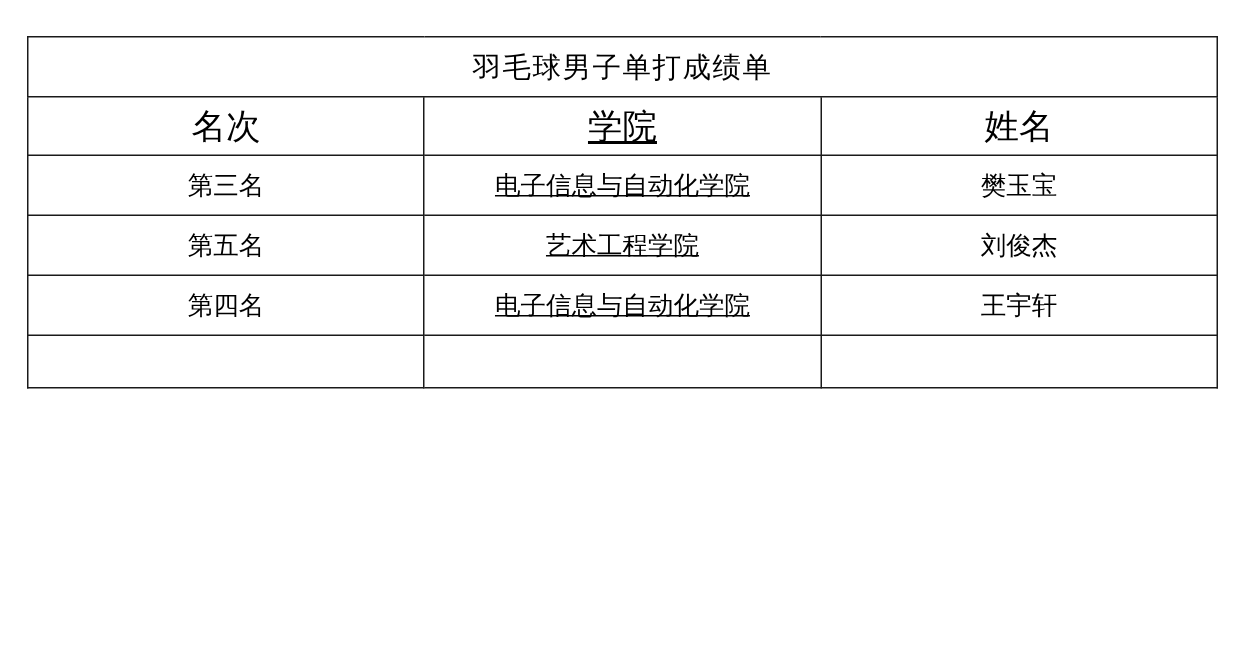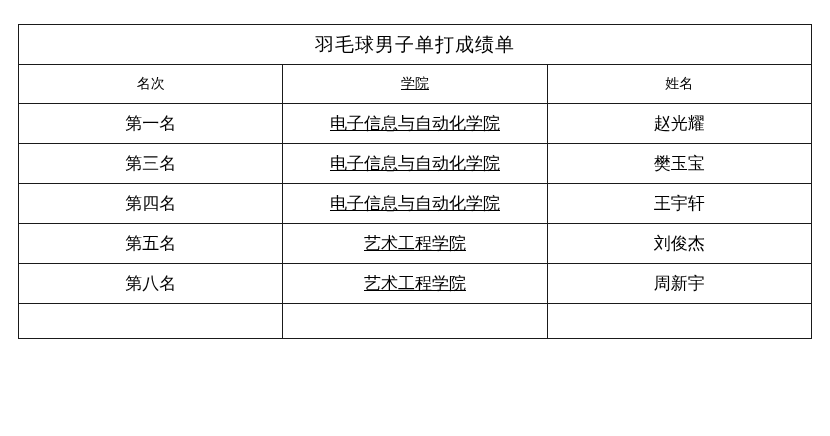--- a/index.html
+++ b/index.html
@@ -42,21 +42,21 @@
     padding: 0;
   }
   .title-cell {
     height: 39px;
     font-size: 19px;
     font-weight: bold;
     letter-spacing: 1px;
   }
   .head-cell {
     height: 38px;
-    font-size: 14px;
+    font-size: 23px;
     font-weight: bold;
   }
   .body-cell {
     height: 39px;
     font-size: 17px;
   }
   .col-rank { width: 165px; }
   .col-college { width: 464px; text-decoration: underline; }
   .col-name { width: 165px; }
   .empty-row td {
@@ -72,43 +72,33 @@
       <tbody>
         <tr>
           <td class="title-cell" colspan="3">羽毛球男子单打成绩单</td>
         </tr>
         <tr>
           <td class="head-cell col-rank">名次</td>
           <td class="head-cell col-college">学院</td>
           <td class="head-cell col-name">姓名</td>
         </tr>
         <tr>
-          <td class="body-cell col-rank">第一名</td>
-          <td class="body-cell col-college">电子信息与自动化学院</td>
-          <td class="body-cell col-name">赵光耀</td>
-        </tr>
-        <tr>
           <td class="body-cell col-rank">第三名</td>
           <td class="body-cell col-college">电子信息与自动化学院</td>
           <td class="body-cell col-name">樊玉宝</td>
-        </tr>
-        <tr>
-          <td class="body-cell col-rank">第四名</td>
-          <td class="body-cell col-college">电子信息与自动化学院</td>
-          <td class="body-cell col-name">王宇轩</td>
         </tr>
         <tr>
           <td class="body-cell col-rank">第五名</td>
           <td class="body-cell col-college">艺术工程学院</td>
           <td class="body-cell col-name">刘俊杰</td>
         </tr>
         <tr>
-          <td class="body-cell col-rank">第八名</td>
-          <td class="body-cell col-college">艺术工程学院</td>
-          <td class="body-cell col-name">周新宇</td>
+          <td class="body-cell col-rank">第四名</td>
+          <td class="body-cell col-college">电子信息与自动化学院</td>
+          <td class="body-cell col-name">王宇轩</td>
         </tr>
         <tr class="empty-row">
           <td class="body-cell col-rank"></td>
           <td class="body-cell col-college"></td>
           <td class="body-cell col-name"></td>
         </tr>
       </tbody>
     </table>
   </div>
 </div>

